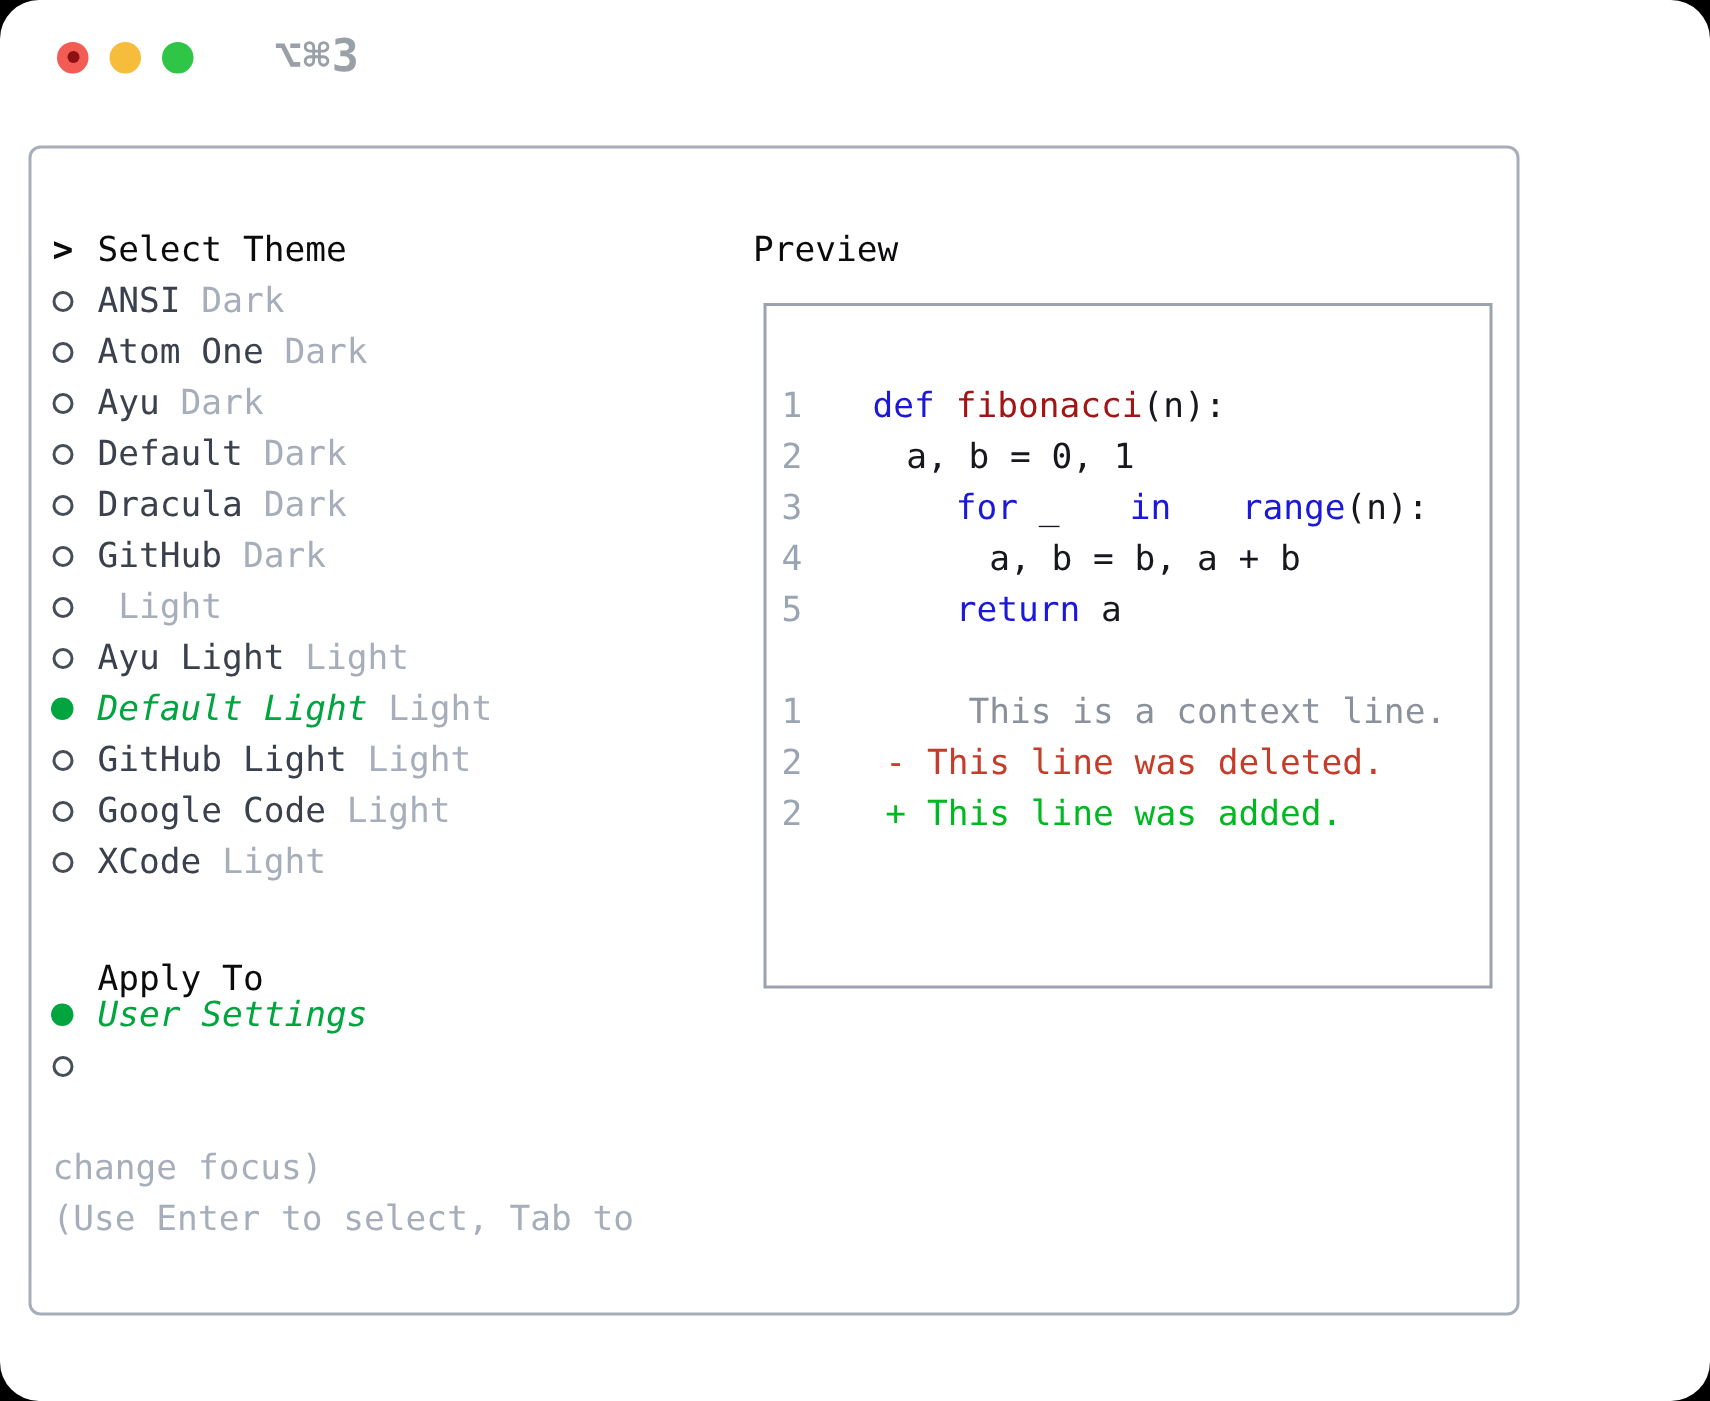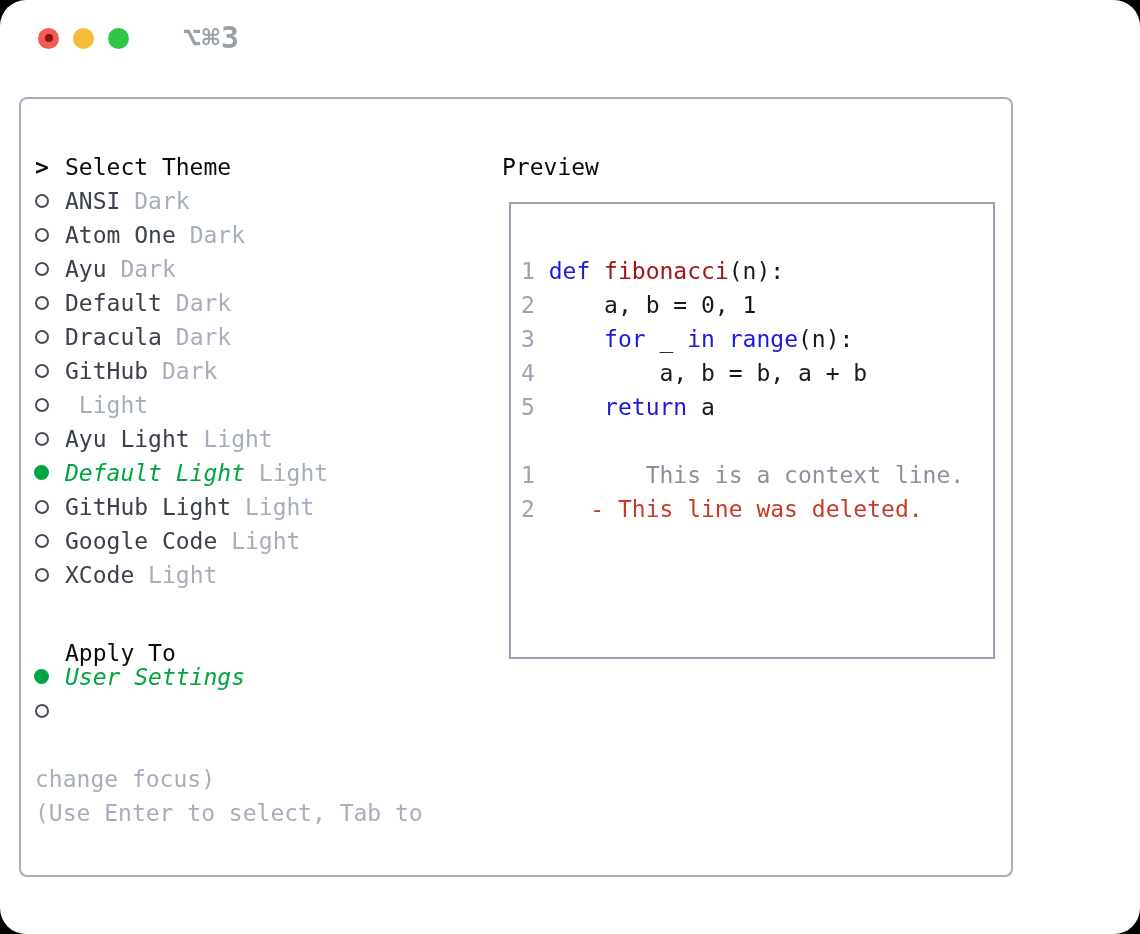--- a/index.html
+++ b/index.html
@@ -30,21 +30,21 @@
   .opt-name{color:var(--text-dark);}
   .option.selected .opt-name{color:var(--selected-green);font-style:italic;}
   .variant{color:var(--muted);}
   .hint{color:var(--muted);}
 
   
   .preview-title{position:absolute;left:481px;top:51px;height:34px;line-height:34px;font-size:23px;font-weight:normal;color:var(--heading);}
   .preview-box{position:absolute;left:488px;top:103px;width:472px;height:403px;border:2px solid var(--preview-border);background:#fff;padding:50px 0 0 10px;box-sizing:content-box;}
   .code-line{height:34px;line-height:34px;font-size:23px;white-space:pre;}
   .tok-num{color:var(--lineno);}
-  .tok-kw{color:var(--keyword);}
+  .tok-kw{color:var(--keyword);margin-left:33px;}
   .tok-fn{color:var(--function);}
   .tok-plain{color:var(--code-text);}
   .tok-ctx{color:var(--context);}
   .tok-del{color:var(--deleted);}
   .tok-add{color:var(--added);}
 </style>
 </head>
 <body>
 
 <div class="window">
@@ -104,17 +104,18 @@
     <div class="preview-box">
       <div id="preview-code">
           <div class="code-line"><span class="tok-num">1 </span><span class="tok-kw">def</span><span class="tok-plain"> </span><span class="tok-fn">fibonacci</span><span class="tok-plain">(n):</span></div>
           <div class="code-line"><span class="tok-num">2 </span><span class="tok-plain">    a, b = 0, 1</span></div>
           <div class="code-line"><span class="tok-num">3 </span><span class="tok-plain">    </span><span class="tok-kw">for</span><span class="tok-plain"> _ </span><span class="tok-kw">in</span><span class="tok-plain"> </span><span class="tok-kw">range</span><span class="tok-plain">(n):</span></div>
           <div class="code-line"><span class="tok-num">4 </span><span class="tok-plain">        a, b = b, a + b</span></div>
           <div class="code-line"><span class="tok-num">5 </span><span class="tok-plain">    </span><span class="tok-kw">return</span><span class="tok-plain"> a</span></div>
           <div class="code-line"></div>
           <div class="code-line"><span class="tok-num">1 </span><span class="tok-ctx">       This is a context line.</span></div>
           <div class="code-line"><span class="tok-num">2 </span><span class="tok-del">   - This line was deleted.</span></div>
+          <div class="code-line"><span class="tok-num">2 </span><span class="tok-add">   + This line was added.</span></div>
         </div>
     </div>
 
   </div>
 </div>
 
 </body></html>

